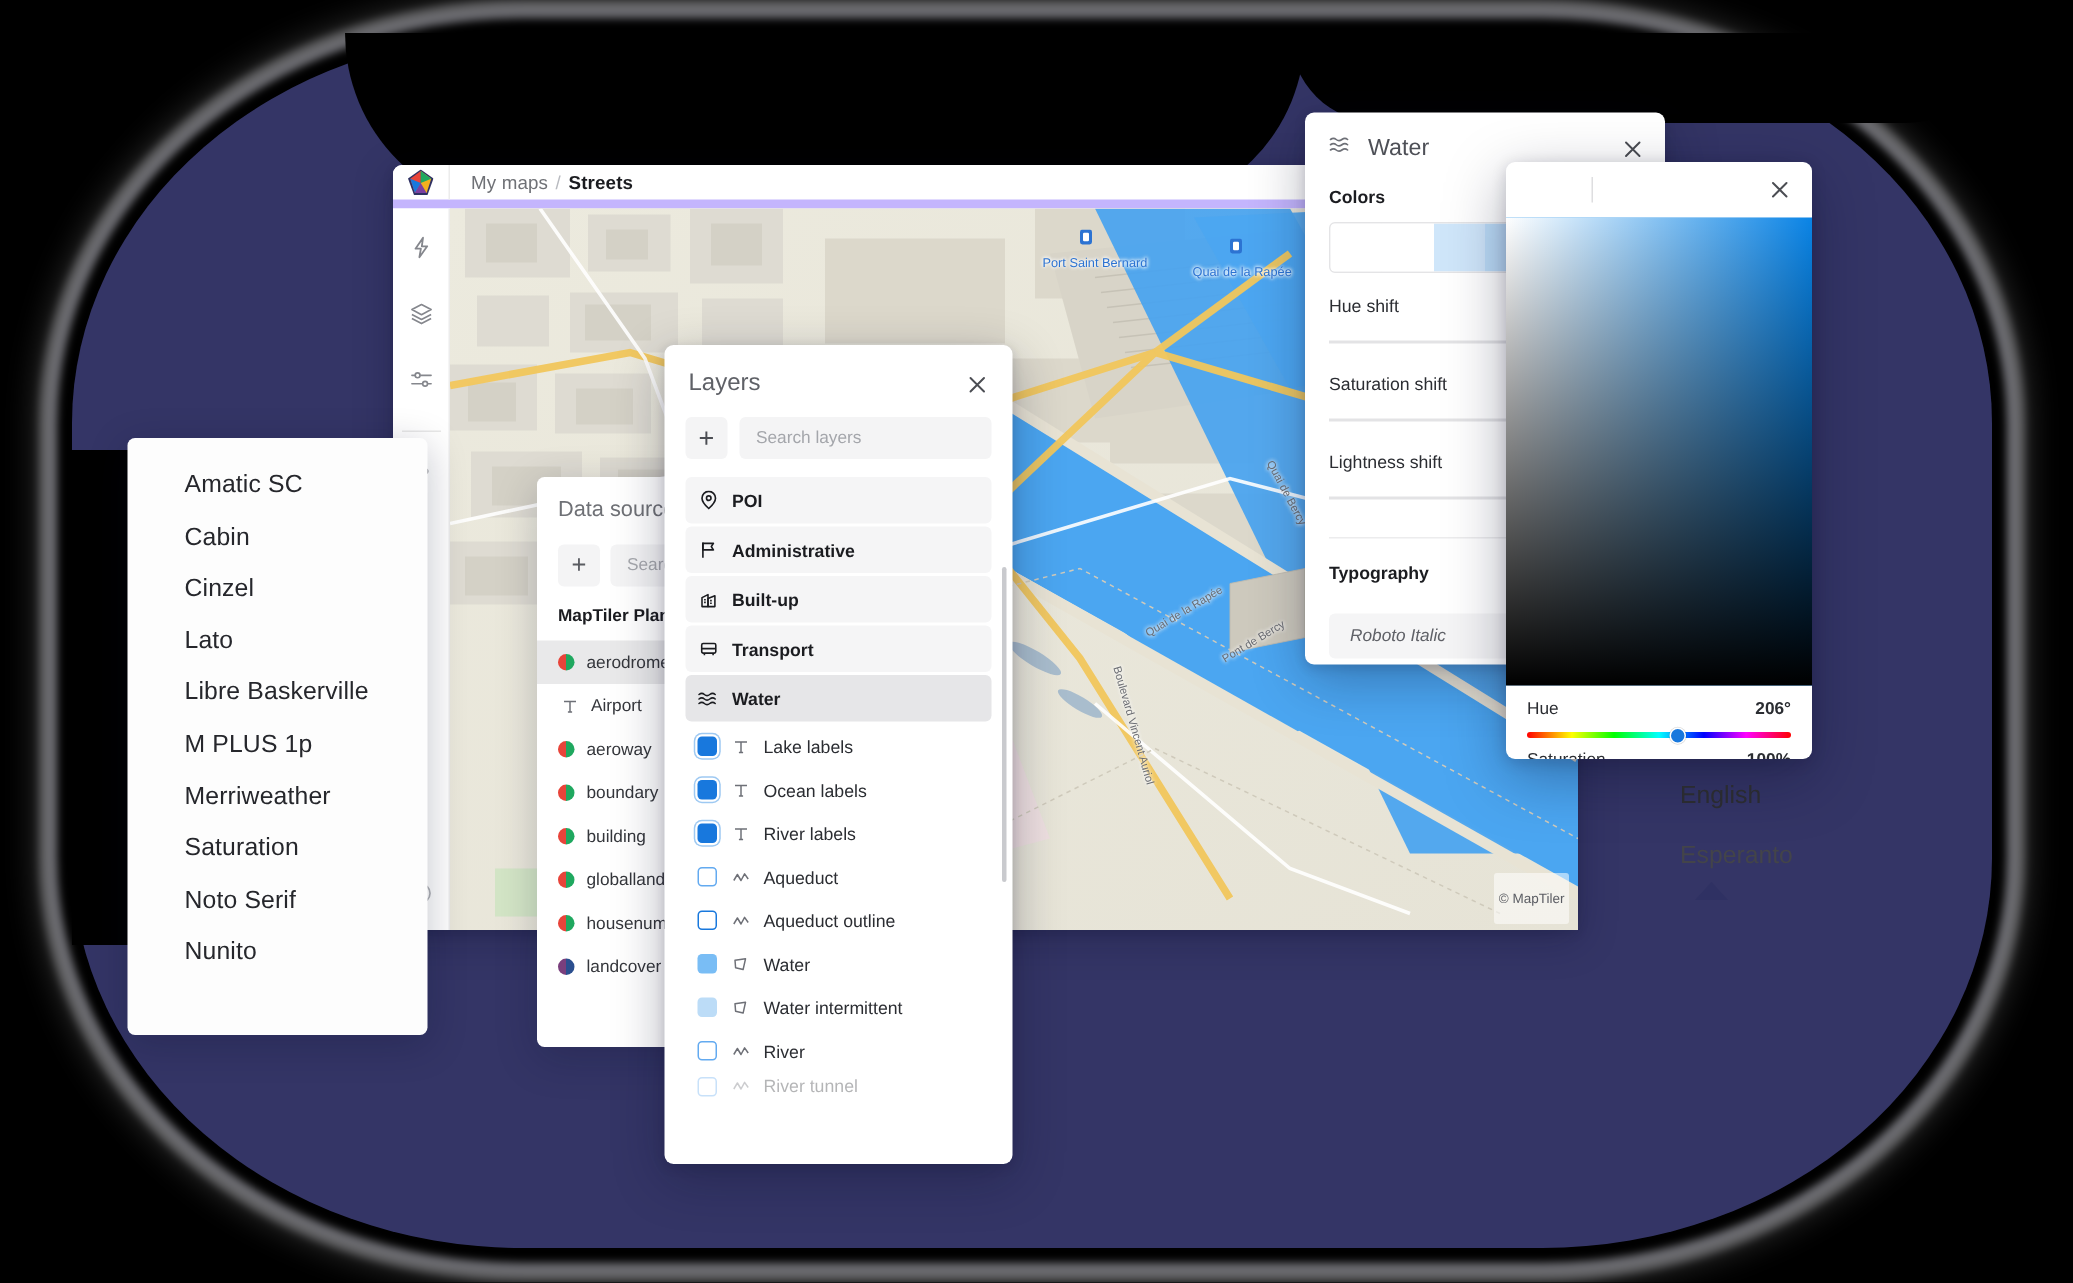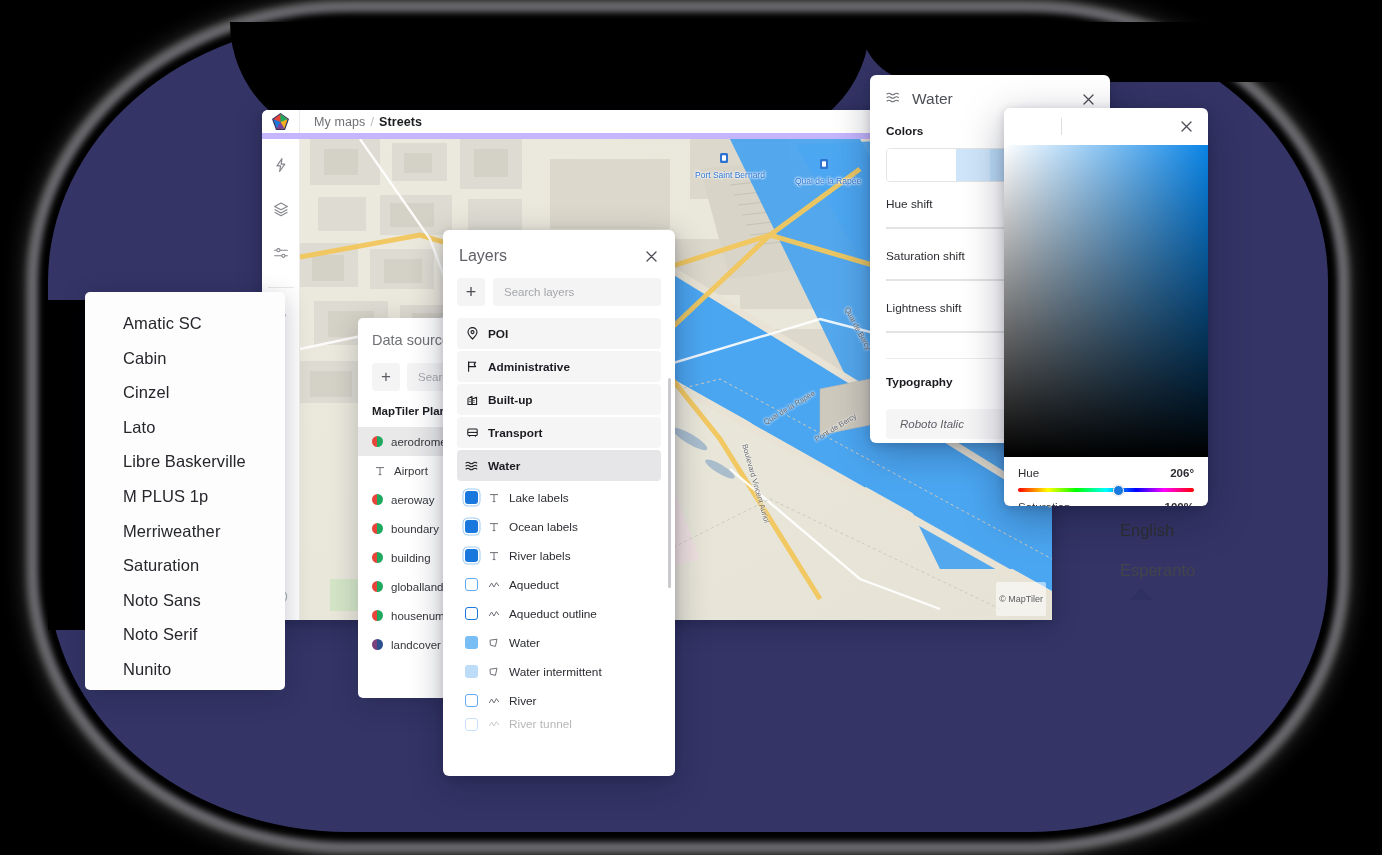--- a/index.html
+++ b/index.html
@@ -446,21 +446,20 @@
   <div class="panel" id="fonts">
     <div id="font-rows">
         <div class="font-row">Amatic SC</div>
         <div class="font-row">Cabin</div>
         <div class="font-row">Cinzel</div>
         <div class="font-row">Lato</div>
         <div class="font-row">Libre Baskerville</div>
         <div class="font-row">M PLUS 1p</div>
         <div class="font-row">Merriweather</div>
         <div class="font-row">Saturation</div>
-        <div class="font-row">Noto Sans</div>
         <div class="font-row">Noto Serif</div>
         <div class="font-row">Nunito</div>
       </div>
   </div>
 
   <div class="panel" id="datasrc">
     <div class="ttl">Data sources</div>
     <div class="ds-searchrow">
       <div class="ds-plus">+</div>
       <div class="ds-search">Search</div>

